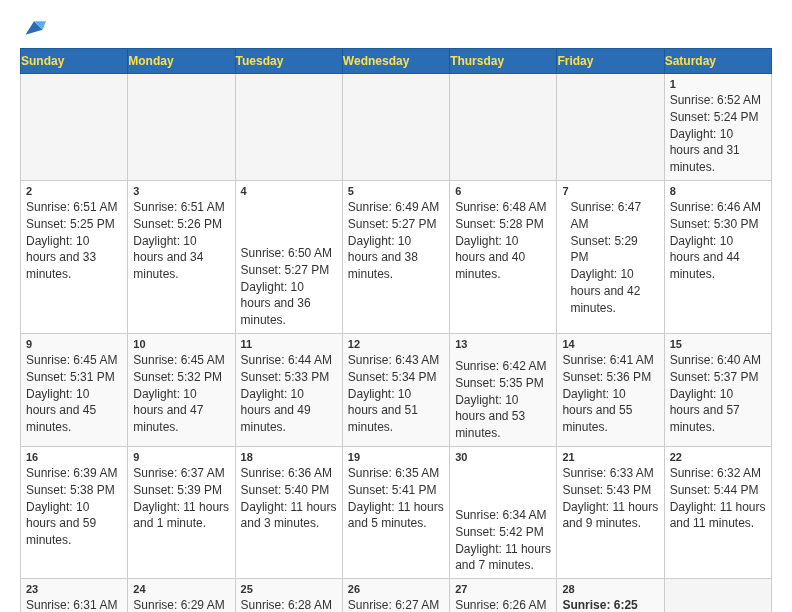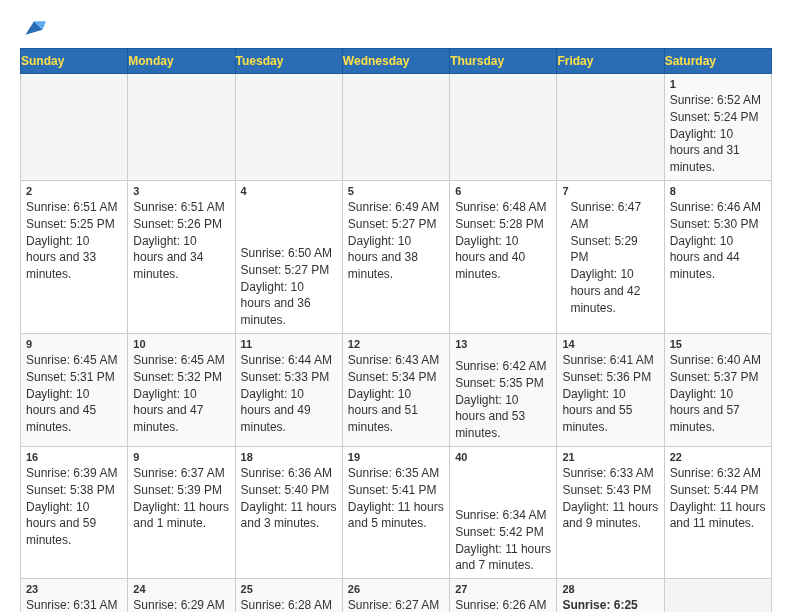--- a/index.html
+++ b/index.html
@@ -246,21 +246,21 @@
 Sunset: 5:40 PM
 Daylight: 11 hours and 3 minutes.</div>
           </td>
           <td>
             <span class="day-num">19</span>
             <div class="day-info" style="white-space: pre-line;">Sunrise: 6:35 AM
 Sunset: 5:41 PM
 Daylight: 11 hours and 5 minutes.</div>
           </td>
           <td>
-            <span class="day-num">40</span>
+            <span class="day-num">30</span>
             <div class="day-info" style="white-space: pre-line; margin-top: 44px;">Sunrise: 6:34 AM
 Sunset: 5:42 PM
 Daylight: 11 hours and 7 minutes.</div>
           </td>
           <td>
             <span class="day-num">21</span>
             <div class="day-info" style="white-space: pre-line;">Sunrise: 6:33 AM
 Sunset: 5:43 PM
 Daylight: 11 hours and 9 minutes.</div>
           </td>

